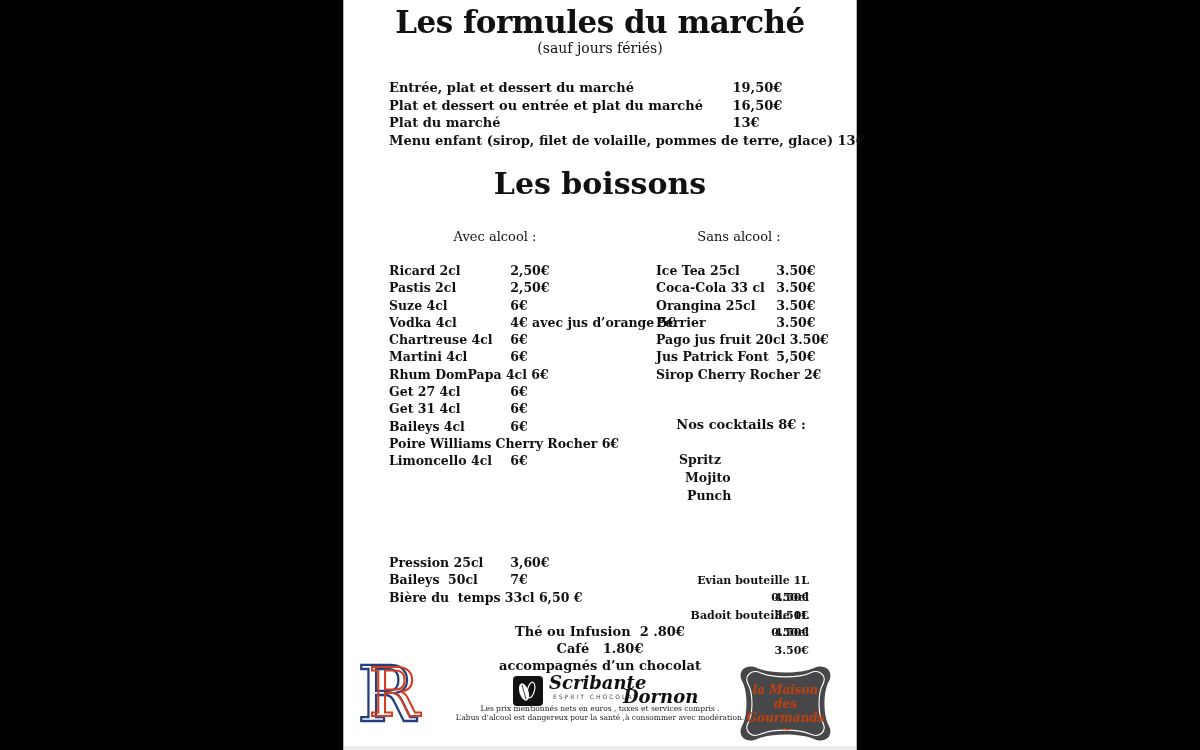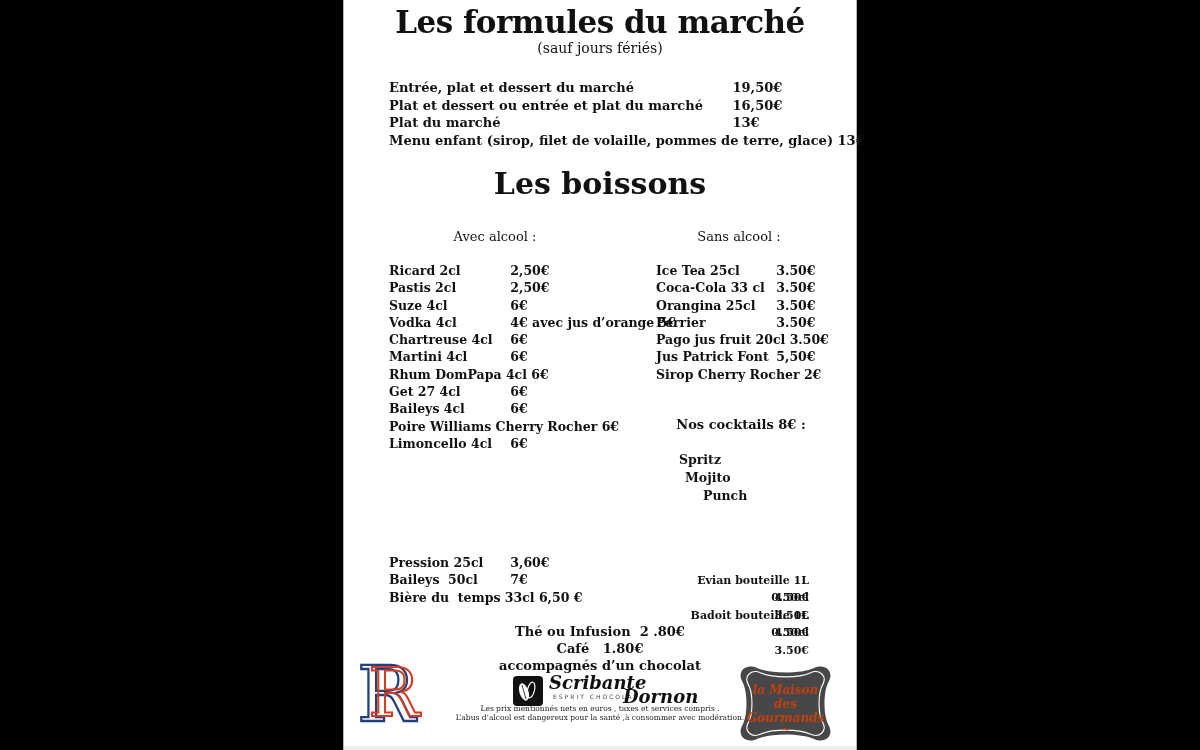--- a/index.html
+++ b/index.html
@@ -26,21 +26,21 @@
   .sans-header{left:312px;width:166px;}
   .drink-list .row,.biere-list .row{height:17.3px;line-height:17.3px;white-space:nowrap;font-size:12.5px;font-weight:bold;}
   .drink-list .lbl,.biere-list .lbl{display:inline-block;min-width:117px;white-space:pre;}
   .avec-list{top:262px;left:45px;}
   .sans-list{top:262px;left:312px;}
   .sans-list .lbl{min-width:116px;}
   .cocktails-header{top:417px;left:322px;width:150px;text-align:center;font-size:13px;font-weight:bold;}
   .cocktail-items{top:451px;left:335px;font-size:12.5px;font-weight:bold;}
   .cocktail-items div{height:17.8px;line-height:17.8px;}
   .cocktail-items div:nth-of-type(2){margin-left:6px;}
-  .cocktail-items div:nth-of-type(3){margin-left:24px;}
+  .cocktail-items div:nth-of-type(3){margin-left:8px;}
   .biere-list{top:554px;left:45px;}
   .eaux-list{top:554px;right:47px;text-align:right;font-size:11px;font-weight:bold;}
   .eaux-list .row{height:17.5px;line-height:17.5px;white-space:pre;}
   .eaux-list .prc{margin-left:7px;}
   .chaudes{top:623px;font-size:13px;font-weight:bold;}
   .chaudes div{height:17.2px;line-height:17.2px;white-space:pre;}
   .monogram{left:12px;top:650px;}
   .choco-logo{top:676px;left:0;right:0;display:flex;justify-content:center;align-items:flex-start;gap:6px;}
   .choco-text{position:relative;width:138px;height:36px;}
   .choco-script1{font-style:italic;font-weight:bold;font-size:18px;position:absolute;left:0;top:-4px;}
@@ -125,20 +125,24 @@
       <div class="row">
         <span class="lbl">Rhum DomPapa 4cl</span>
         <span class="prc">6€</span>
       </div>
 
       <div class="row">
         <span class="lbl">Get 27 4cl</span>
         <span class="prc">6€</span>
       </div>
 
+      <div class="row">
+        <span class="lbl">Get 31 4cl</span>
+        <span class="prc">6€</span>
+      </div>
 
       <div class="row">
         <span class="lbl">Baileys 4cl</span>
         <span class="prc">6€</span>
       </div>
 
       <div class="row">
         <span class="lbl">Poire Williams Cherry Rocher</span>
         <span class="prc">6€</span>
       </div>

